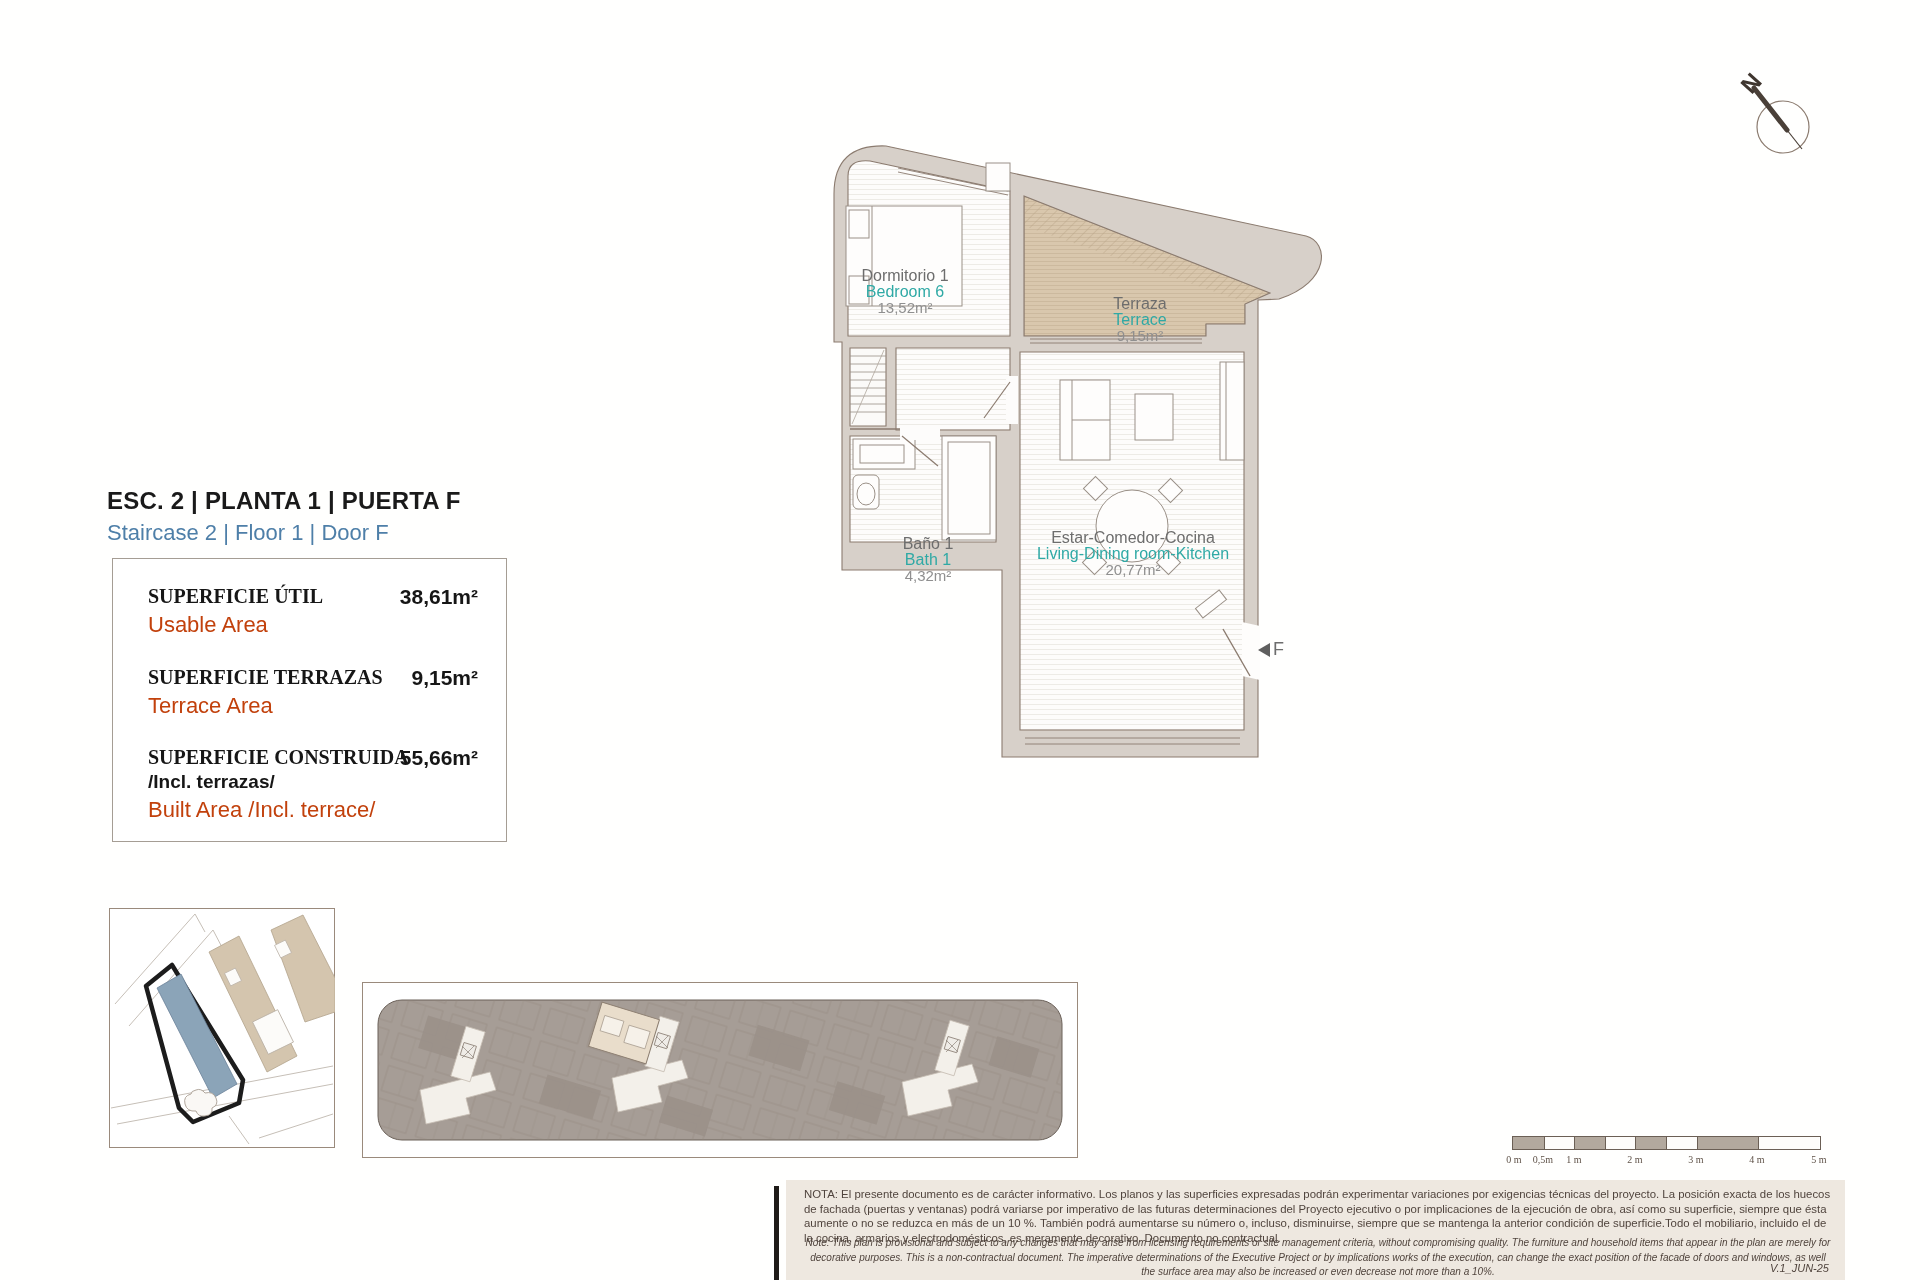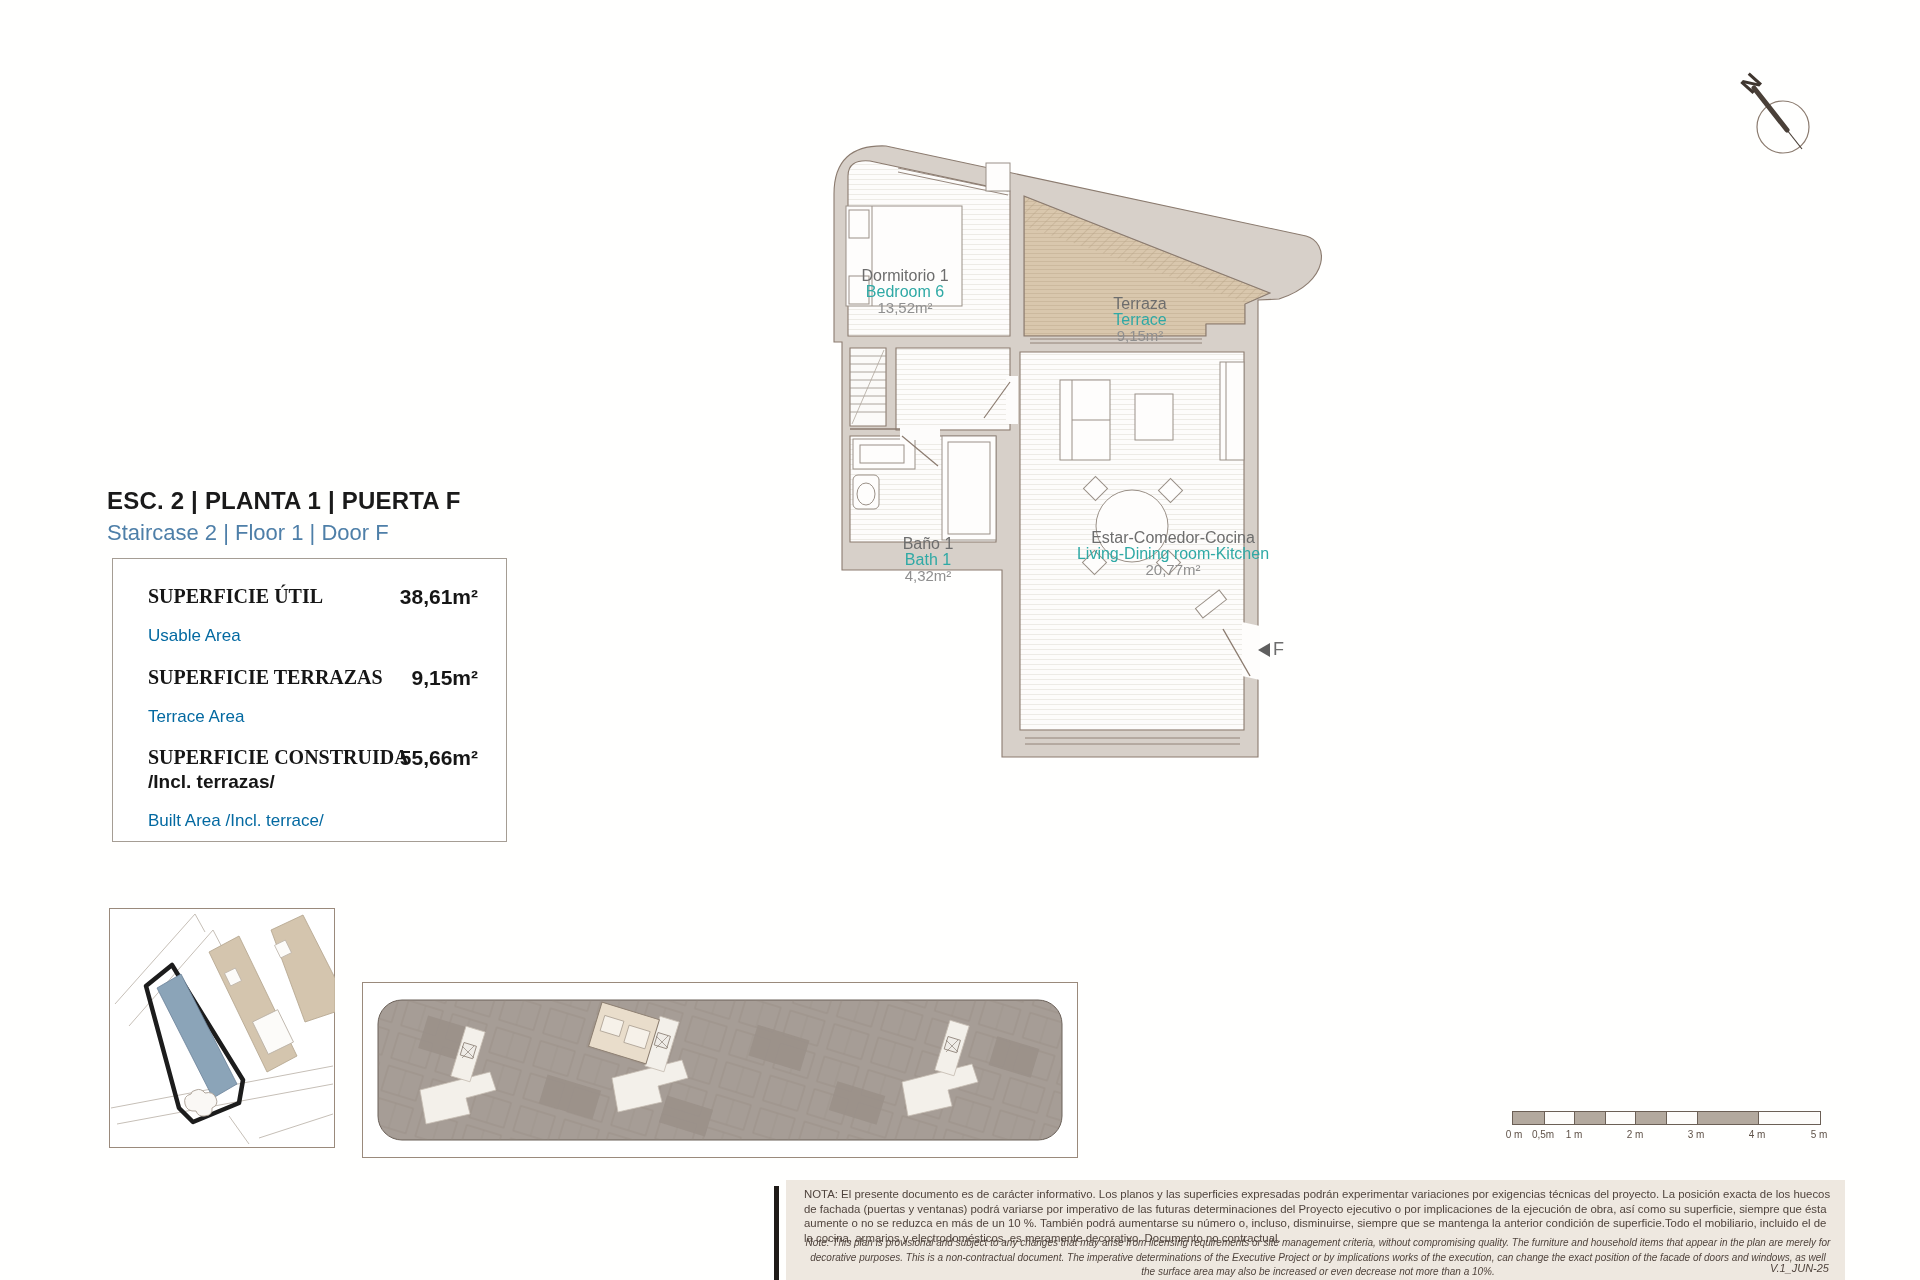--- a/index.html
+++ b/index.html
@@ -9,36 +9,36 @@
 
   
   .title{position:absolute;left:107px;top:487px;font-size:24px;font-weight:bold;color:#1a1a1a;letter-spacing:.2px;}
   .subtitle{position:absolute;left:107px;top:520px;font-size:22px;color:#4e7fa8;}
 
   
   .area-panel{position:absolute;left:112px;top:558px;width:393px;height:282px;background:#fff;border:1px solid #a59d94;}
   .arow{position:absolute;left:35px;right:24px;}
   .arow .lab{font-size:20px;font-weight:bold;color:#161616;font-family:Liberation Serif, serif;}
   .arow .lab2{font-size:19px;font-weight:bold;color:#161616;margin-top:2px;}
-  .arow .sub{font-size:17px;color:#0369a1;margin-top:18px;}
+  .arow .sub{font-size:22px;color:#c2410c;margin-top:4px;}
   .arow .val{position:absolute;right:4px;top:0;font-size:21px;font-weight:bold;color:#161616;}
 
   
   .room-label{position:absolute;text-align:center;transform:translateX(-50%);line-height:16px;font-size:16px;white-space:nowrap;}
   .rl-es{color:#6d6d6d;display:block;}
   .rl-en{color:#2fa9a5;display:block;}
   .rl-area{color:#8f8f8f;display:block;font-size:15px;}
 
   
   .doorf{position:absolute;left:1258px;top:639px;display:flex;align-items:center;}
   .doorf .tri{width:0;height:0;border-top:7px solid transparent;border-bottom:7px solid transparent;border-right:12px solid #5f5f5f;}
   .doorf .dl{font-size:18px;color:#6d6d6d;margin-left:3px;}
 
   
-  .scalebar{position:absolute;left:1506px;top:1107px;width:320px;height:36px;}
+  .scalebar{position:absolute;left:1506px;top:1132px;width:320px;height:36px;font-family:Liberation Serif, serif;}
   .sb-bar{position:absolute;left:6px;top:4px;height:12px;width:307px;border:1px solid #6b5f55;display:flex;}
   .sb-seg{height:100%;border-left:1px solid #6b5f55;box-sizing:border-box;}
   .sb-seg:first-child{border-left:none;}
   .sb-g{background:#b3a99e;}
   .sb-w{background:#fdfcfa;}
   .sb-lab{position:absolute;top:22px;transform:translateX(-50%);font-size:10px;color:#5f5248;white-space:nowrap;}
 
   
   .notebox{position:absolute;left:772px;top:1180px;width:1073px;height:100px;}
   .nb-bar{position:absolute;left:2px;top:6px;width:5px;height:94px;background:#1f1b18;}
@@ -180,21 +180,21 @@
   <div class="room-label" style="left:1140px;top:296px;">
     <span class="rl-es">Terraza</span>
     <span class="rl-en">Terrace</span>
     <span class="rl-area">9,15m²</span>
   </div>
   <div class="room-label" style="left:928px;top:536px;">
     <span class="rl-es">Baño 1</span>
     <span class="rl-en">Bath 1</span>
     <span class="rl-area">4,32m²</span>
   </div>
-  <div class="room-label" style="left:1133px;top:530px;margin-left:40px;">
+  <div class="room-label" style="left:1133px;top:530px;">
     <span class="rl-es">Estar-Comedor-Cocina</span>
     <span class="rl-en">Living-Dining room-Kitchen</span>
     <span class="rl-area">20,77m²</span>
   </div>
 
   <div class="doorf">
     <span class="tri"></span>
     <span class="dl">F</span>
   </div>
 

